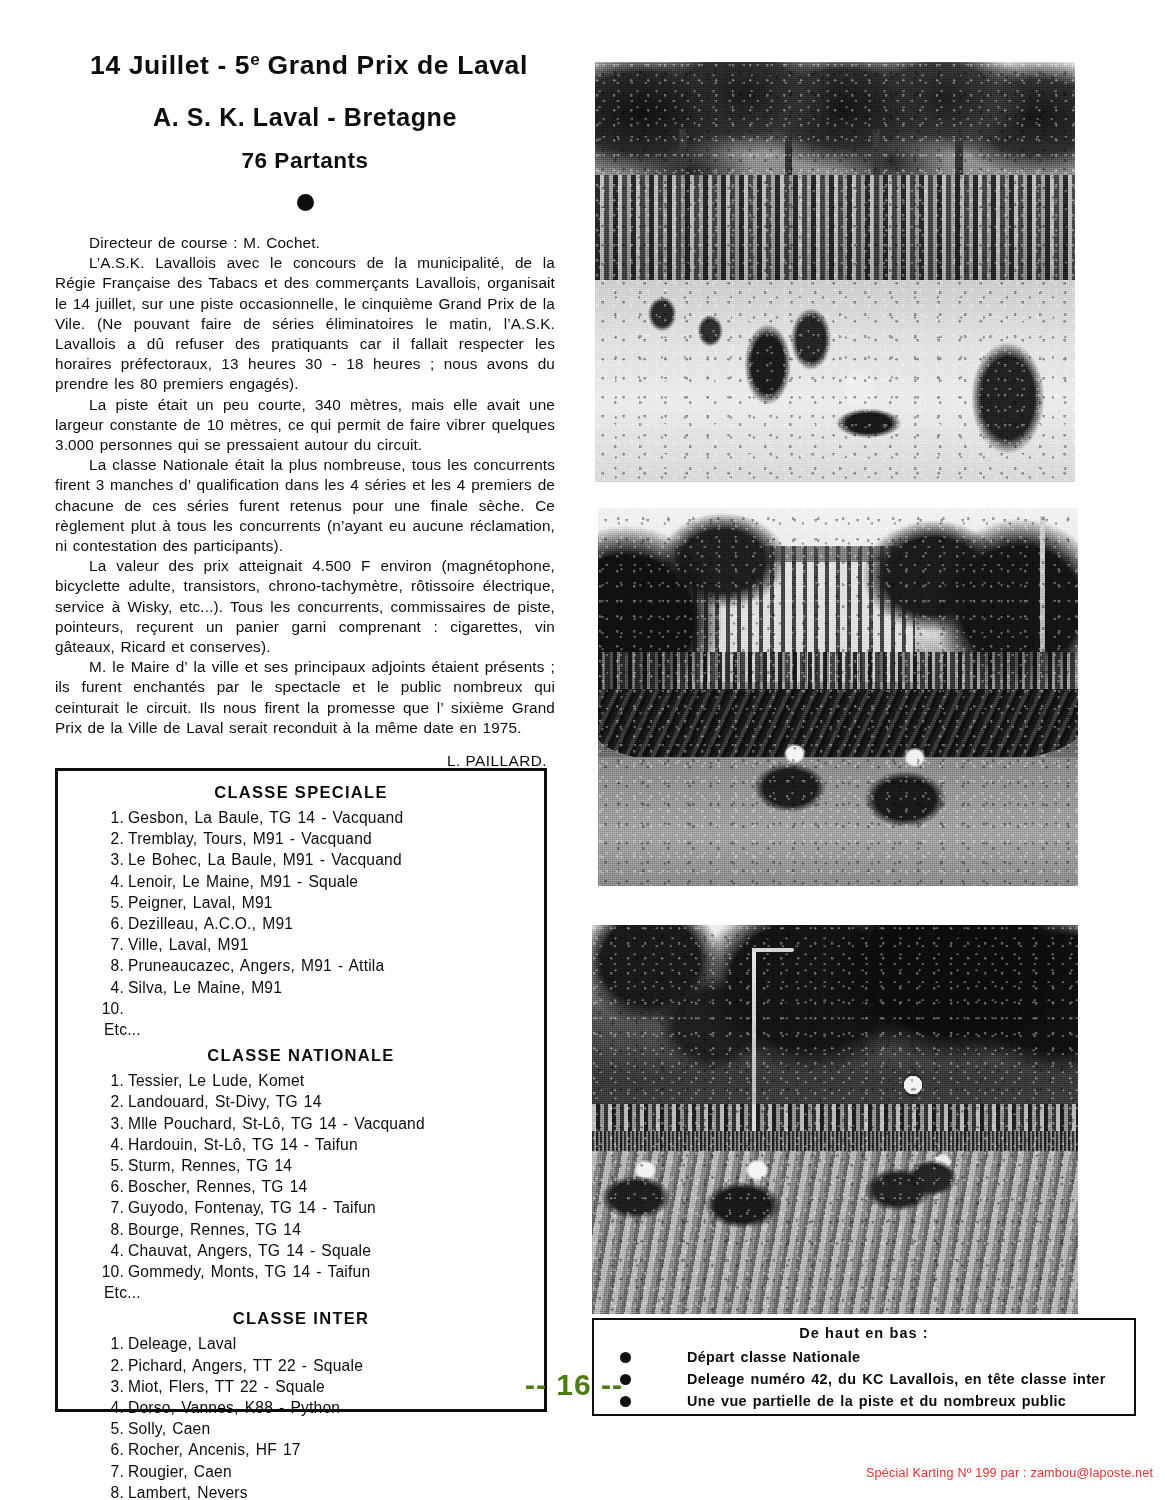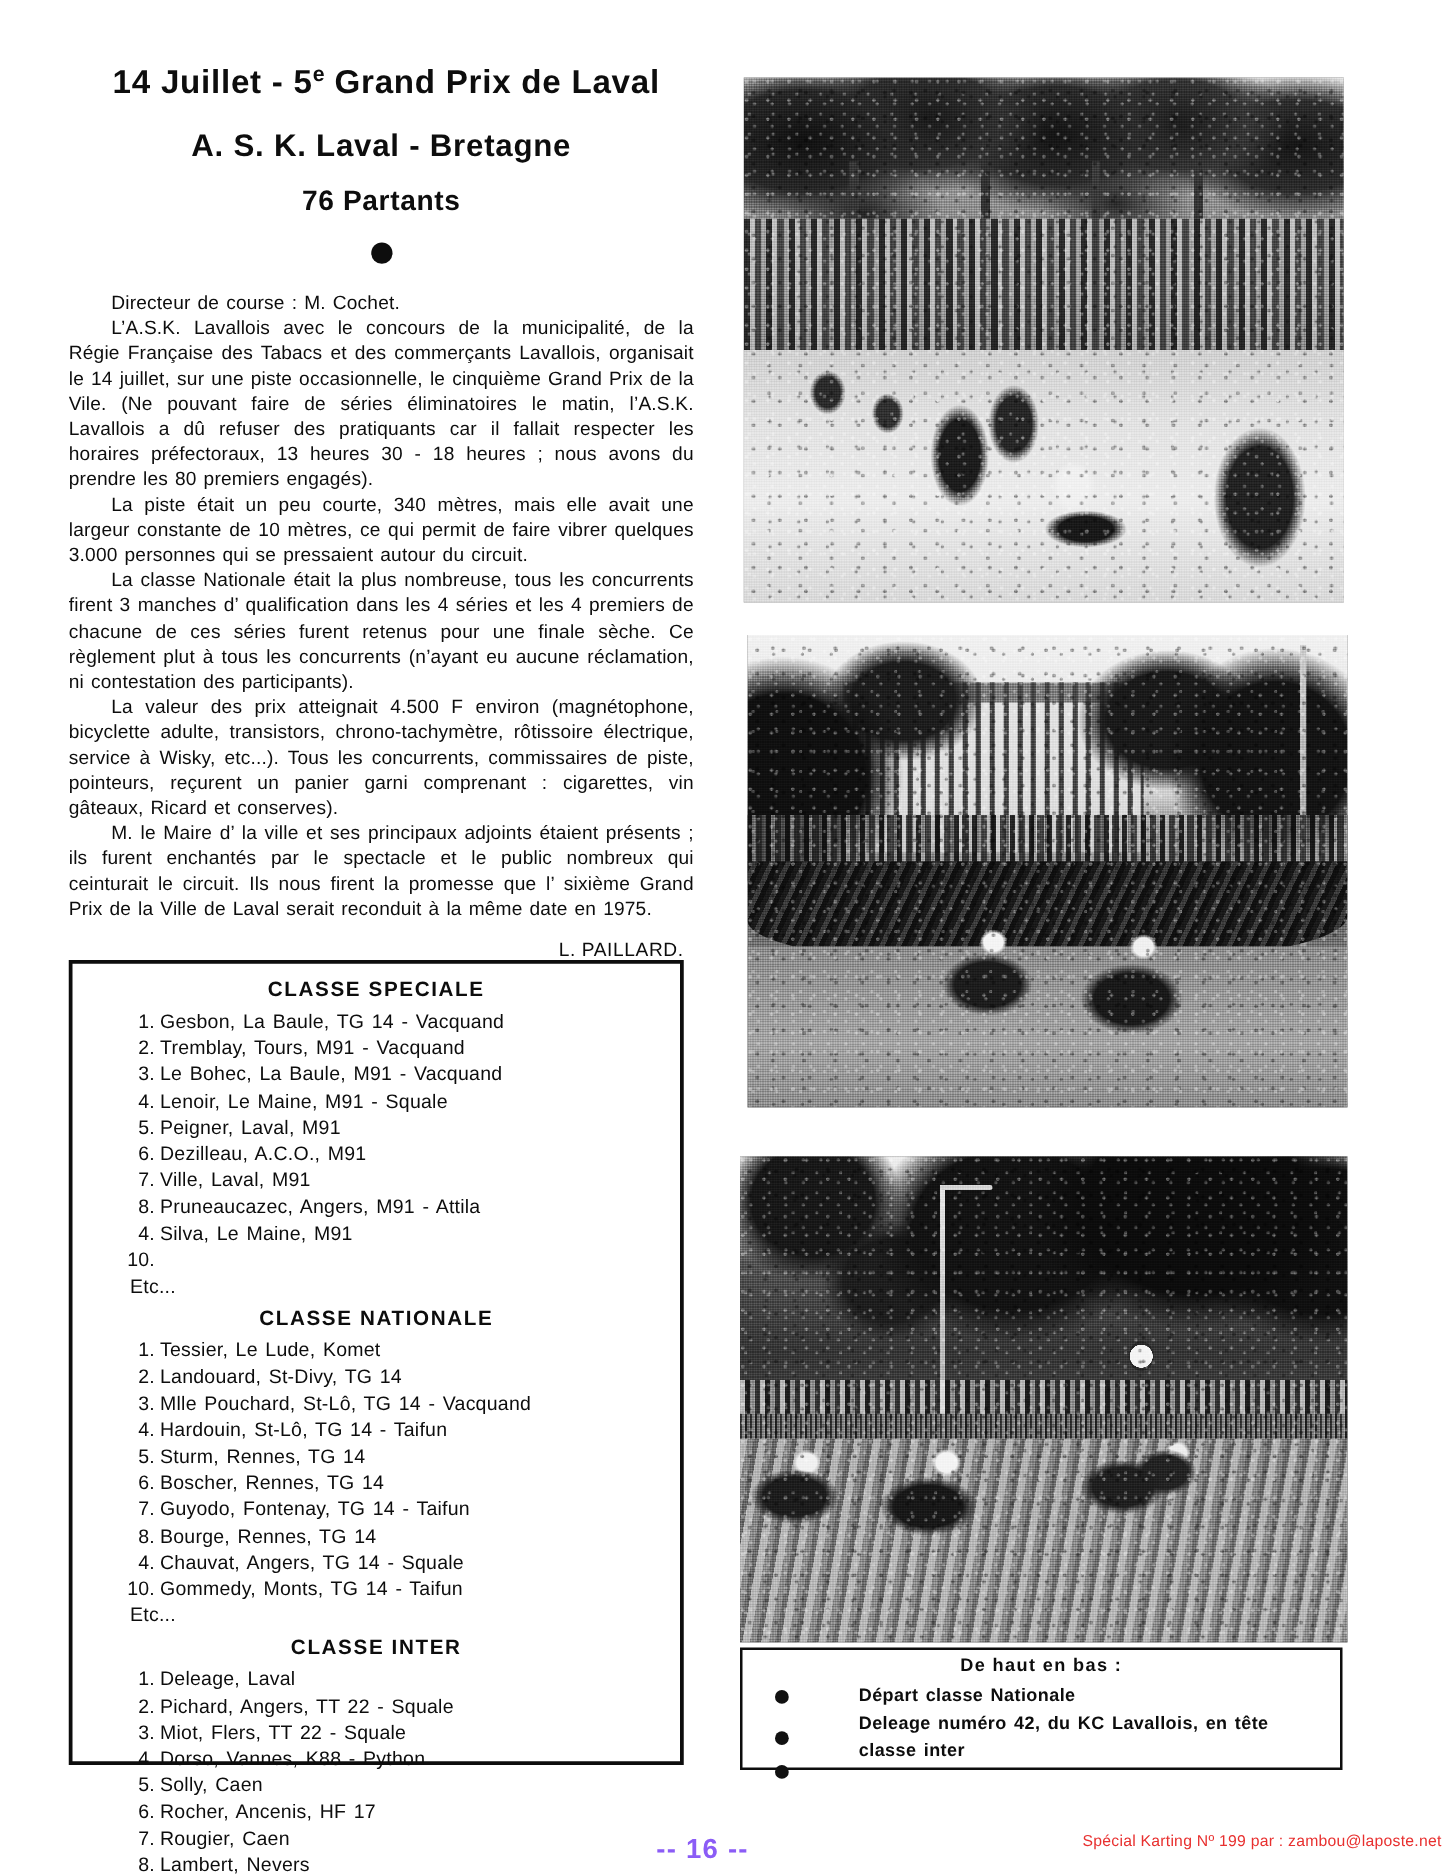--- a/index.html
+++ b/index.html
@@ -320,21 +320,21 @@
       radial-gradient(ellipse 13px 12px at 11% 63%, #f2f2f2 0 60%, transparent 86%),
       radial-gradient(ellipse 14px 13px at 34% 63%, #f4f4f4 0 60%, transparent 86%),
       radial-gradient(ellipse 12px 11px at 72% 61%, #eee 0 60%, transparent 86%);
   }
 
   
   .caption-box {
     position: absolute;
     left: 592px;
     top: 1318px;
-    width: 482px;
+    width: 544px;
     height: 98px;
     border: 2px solid #0d0d0d;
     box-sizing: border-box;
     background: #fff;
     padding: 5px 8px 4px 8px;
   }
   .caption-title {
     text-align: center;
     font-weight: bold;
     font-size: 14.5px;
@@ -357,24 +357,24 @@
     border-radius: 50%;
     background: #111;
     flex: 0 0 11px;
     margin: 0 22px 0 18px;
   }
 
   
   .page-num {
     position: absolute;
     left: 525px;
-    top: 1466px;
-    font-size: 22px;
-    font-weight: bold;
-    color: #8b5cf6;
+    top: 1368px;
+    font-size: 30px;
+    font-weight: bold;
+    color: #4d7c0f;
     letter-spacing: 1px;
   }
   .credit {
     position: absolute;
     left: 866px;
     top: 1466px;
     font-size: 12.6px;
     color: #e8302f;
     letter-spacing: 0.2px;
     white-space: nowrap;
@@ -576,17 +576,18 @@
   <div class="caption-row">
     <span class="cap-dot"></span>
     <span>Départ  classe  Nationale</span>
   </div>
   <div class="caption-row">
     <span class="cap-dot"></span>
     <span>Deleage numéro 42, du KC Lavallois, en tête classe inter</span>
   </div>
   <div class="caption-row">
     <span class="cap-dot"></span>
+    <span>Une  vue  partielle  de  la  piste  et  du  nombreux  public</span>
   </div>
 </div>
 
 <div class="page-num">-- 16 --</div>
 <div class="credit">Spécial Karting Nº 199 par :  zambou@laposte.net</div>
 
 </body></html>

